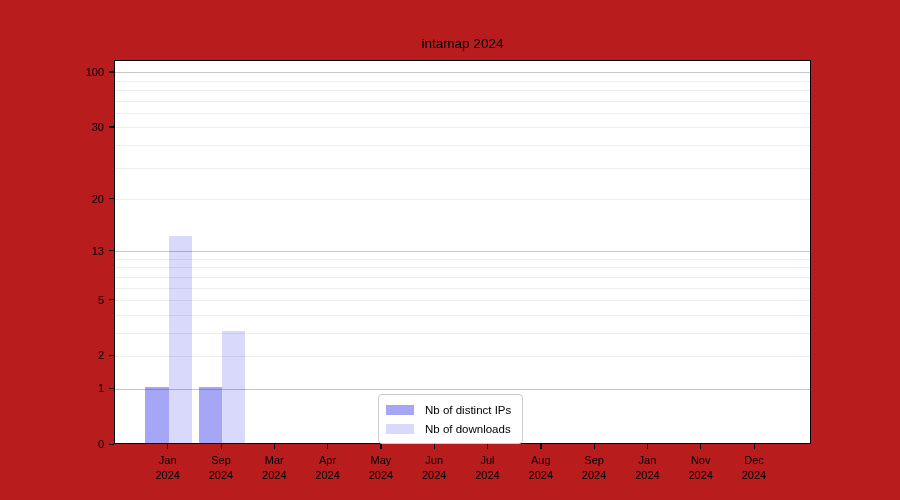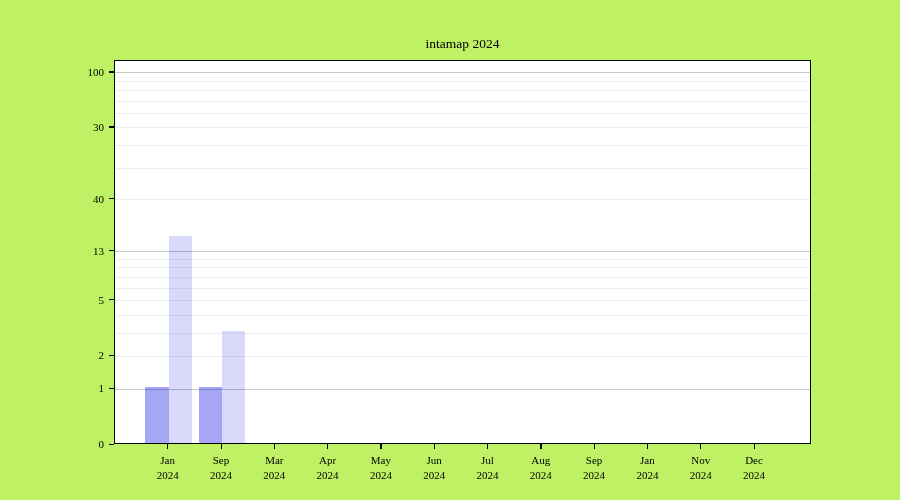--- a/index.html
+++ b/index.html
@@ -1,18 +1,18 @@
 <!DOCTYPE html>
 <html><head>
 <meta charset="utf-8">
 <style>
   html,body{margin:0;padding:0;background:#fff;}
   #canvas{
-    position:relative;width:900px;height:500px;background:#bef264;overflow:hidden;
-    font-family:Liberation Serif, serif;color:#000;
+    position:relative;width:900px;height:500px;background:#b91c1c;overflow:hidden;
+    font-family:Liberation Sans, sans-serif;color:#000;
   }
   #plot-title{
     position:absolute;left:114px;top:36px;width:697px;text-align:center;
     font-size:13.5px;color:#000;
   }
   #plot-area{
     position:absolute;left:114px;top:60px;width:697px;height:384px;
     border:1.5px solid #000;box-sizing:border-box;background:#fff;
   }
   .gridline{position:absolute;left:0;width:100%;height:1px;}
@@ -75,21 +75,21 @@
       <div class="ytick-label" style="left: 56px; top: 438px;">0</div>
       <div class="ytick-mark" style="left: 109px; top: 443.5px;"></div>
       <div class="ytick-label" style="left: 56px; top: 382.108px;">1</div>
       <div class="ytick-mark" style="left: 109px; top: 387.608px;"></div>
       <div class="ytick-label" style="left: 56px; top: 349.413px;">2</div>
       <div class="ytick-mark" style="left: 109px; top: 354.913px;"></div>
       <div class="ytick-label" style="left: 56px; top: 293.521px;">5</div>
       <div class="ytick-mark" style="left: 109px; top: 299.021px;"></div>
       <div class="ytick-label" style="left: 56px; top: 244.645px;">13</div>
       <div class="ytick-mark" style="left: 109px; top: 250.145px;"></div>
-      <div class="ytick-label" style="left: 56px; top: 192.504px;">40</div>
+      <div class="ytick-label" style="left: 56px; top: 192.504px;">20</div>
       <div class="ytick-mark" style="left: 109px; top: 198.004px;"></div>
       <div class="ytick-label" style="left: 56px; top: 120.956px;">30</div>
       <div class="ytick-mark" style="left: 109px; top: 126.456px;"></div>
       <div class="ytick-label" style="left: 56px; top: 65.8577px;">100</div>
       <div class="ytick-mark" style="left: 109px; top: 71.3577px;"></div>
     </div>
   <div id="xaxis-layer">
       <div class="xtick-mark" style="left: 167.2px; top: 444px;"></div>
       <div class="xtick-label" style="left: 137.7px; top: 453px;">
         <div>Jan</div>
@@ -145,13 +145,23 @@
         <div>Nov</div>
         <div>2024</div>
       </div>
       <div class="xtick-mark" style="left: 753.5px; top: 444px;"></div>
       <div class="xtick-label" style="left: 724px; top: 453px;">
         <div>Dec</div>
         <div>2024</div>
       </div>
     </div>
 
+  <div id="legend">
+    <div class="legend-row">
+      <div class="legend-swatch" id="swatch-0" style="background: rgba(0, 0, 230, 0.35);"></div>
+      <div class="legend-label">Nb of distinct IPs</div>
+    </div>
+    <div class="legend-row">
+      <div class="legend-swatch" id="swatch-1" style="background: rgba(0, 0, 230, 0.15);"></div>
+      <div class="legend-label">Nb of downloads</div>
+    </div>
+  </div>
 </div>
 
 </body></html>

